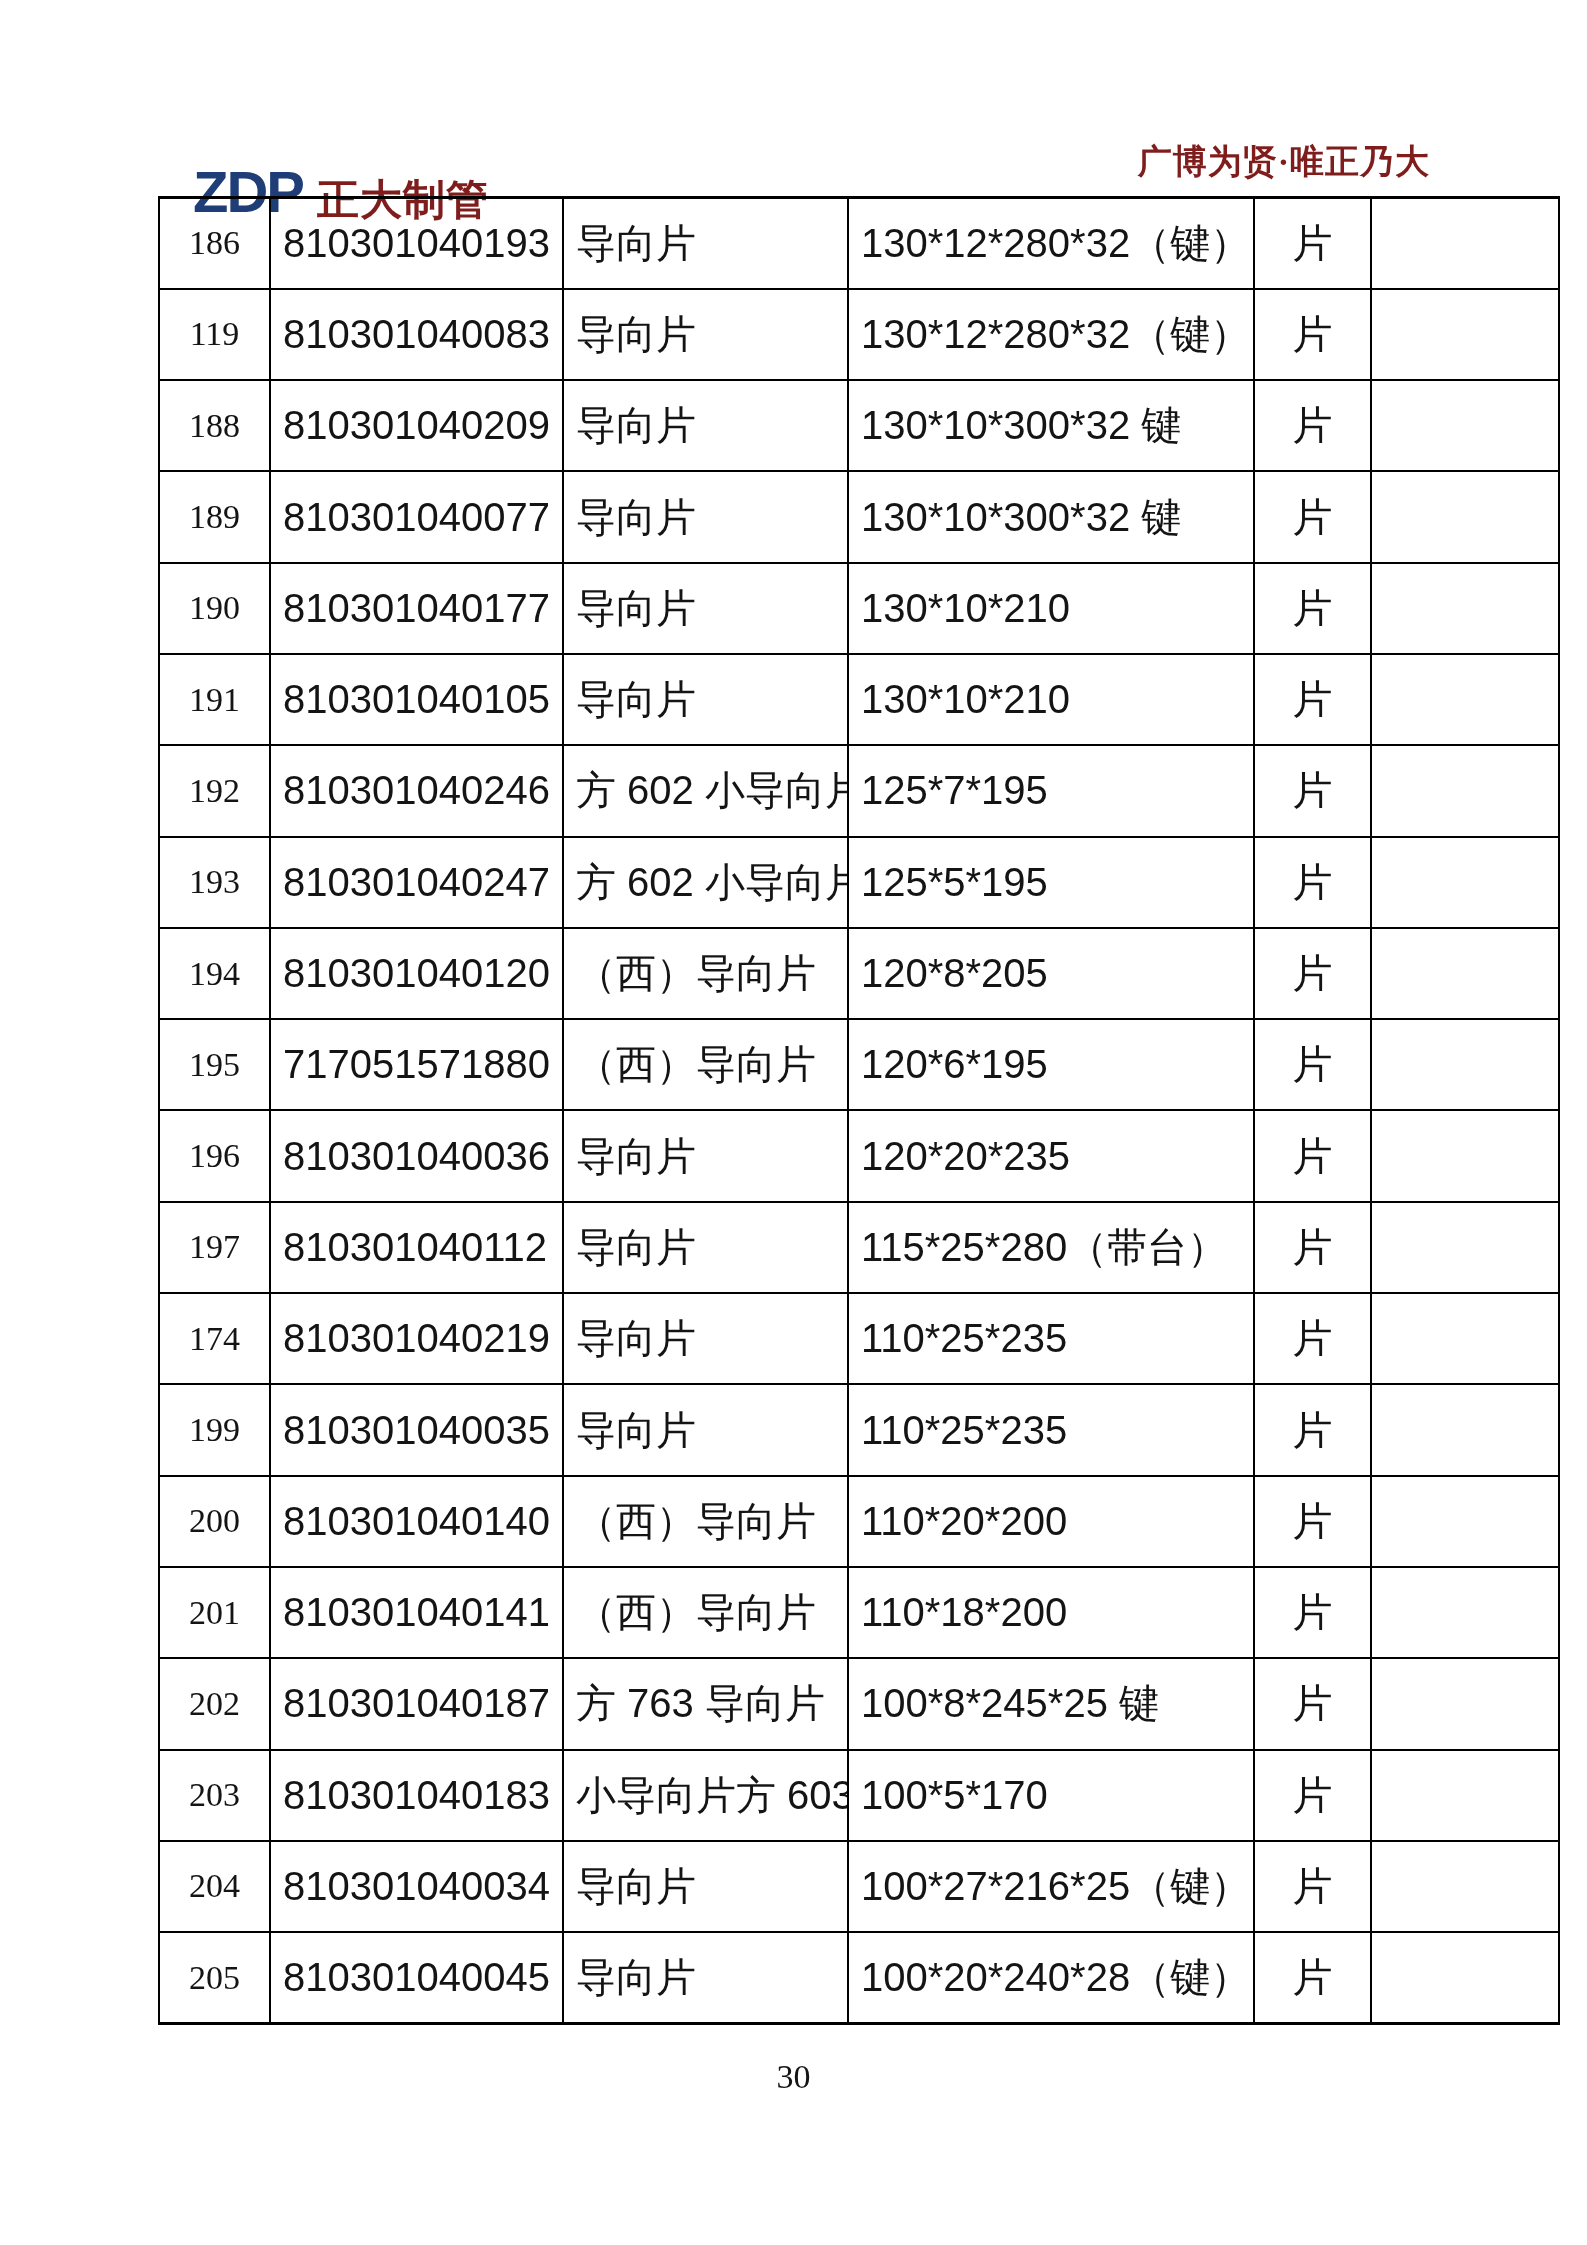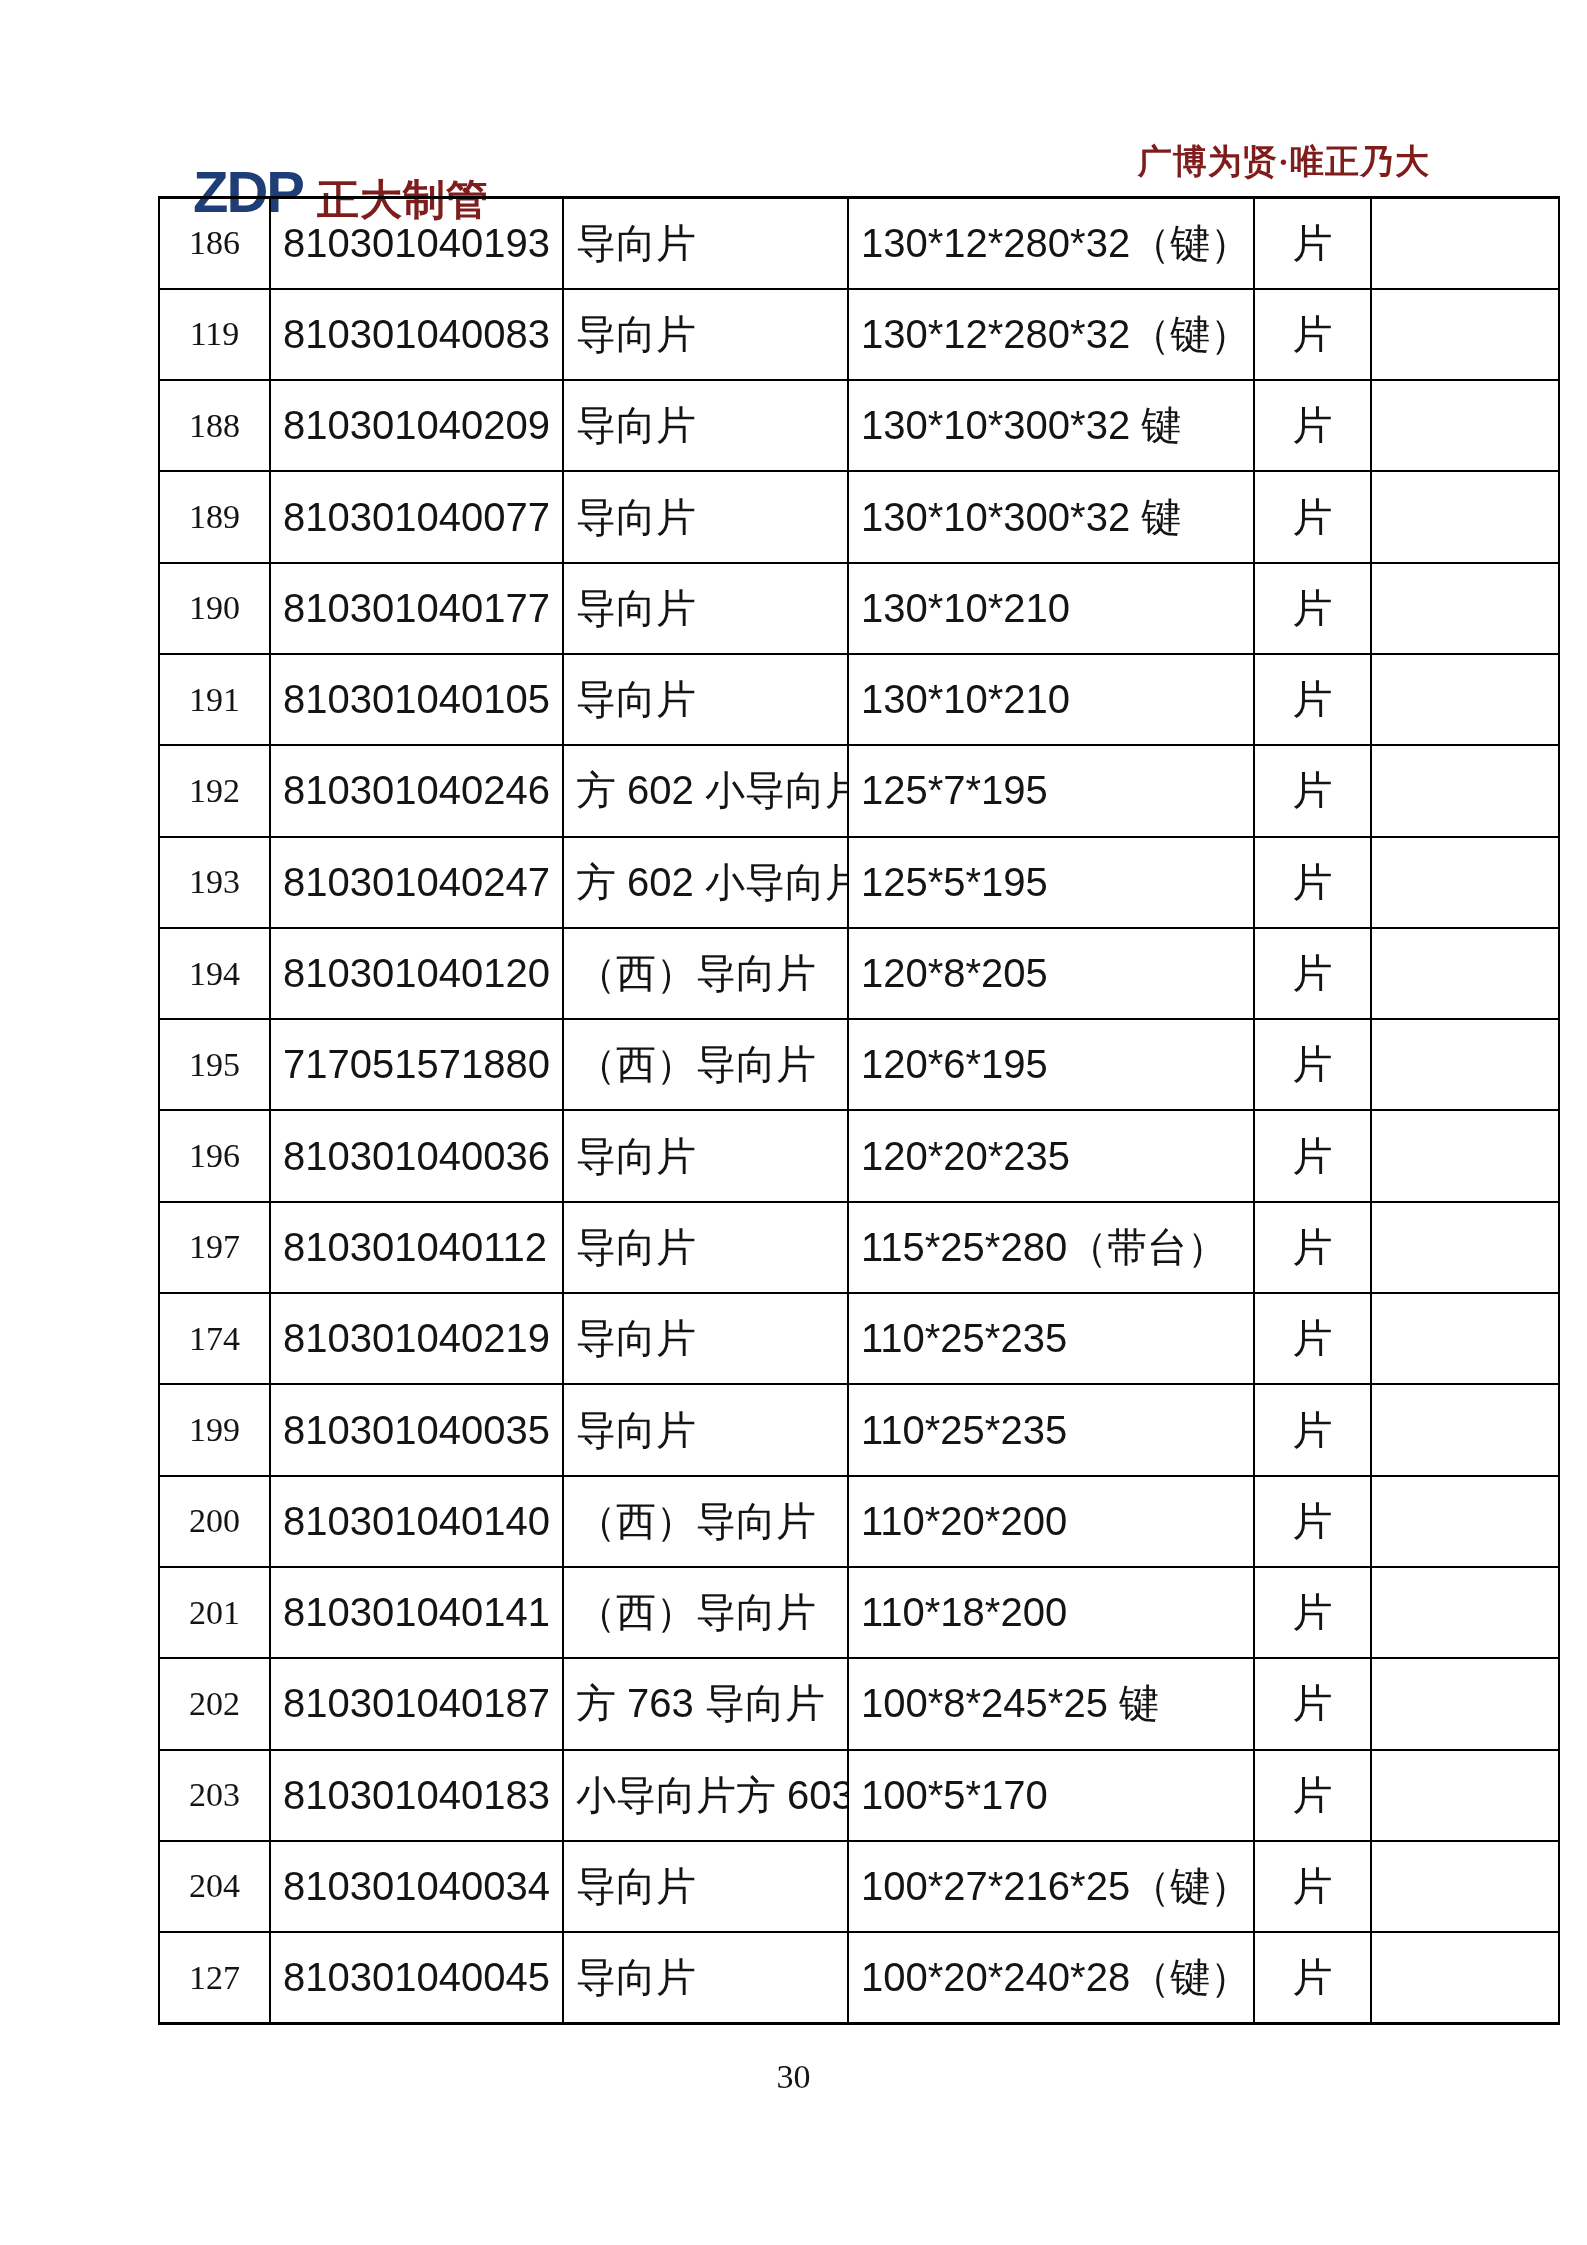--- a/index.html
+++ b/index.html
@@ -224,21 +224,21 @@
       </tr>
       <tr>
         <td class="col-num">204</td>
         <td class="col-code">810301040034</td>
         <td class="col-name">导向片</td>
         <td class="col-spec">100*27*216*25（键）</td>
         <td class="col-unit">片</td>
         <td class="col-note"></td>
       </tr>
       <tr>
-        <td class="col-num">127</td>
+        <td class="col-num">205</td>
         <td class="col-code">810301040045</td>
         <td class="col-name">导向片</td>
         <td class="col-spec">100*20*240*28（键）</td>
         <td class="col-unit">片</td>
         <td class="col-note"></td>
       </tr>
     </tbody>
 </table>
 
 <div class="page-number">30</div>

